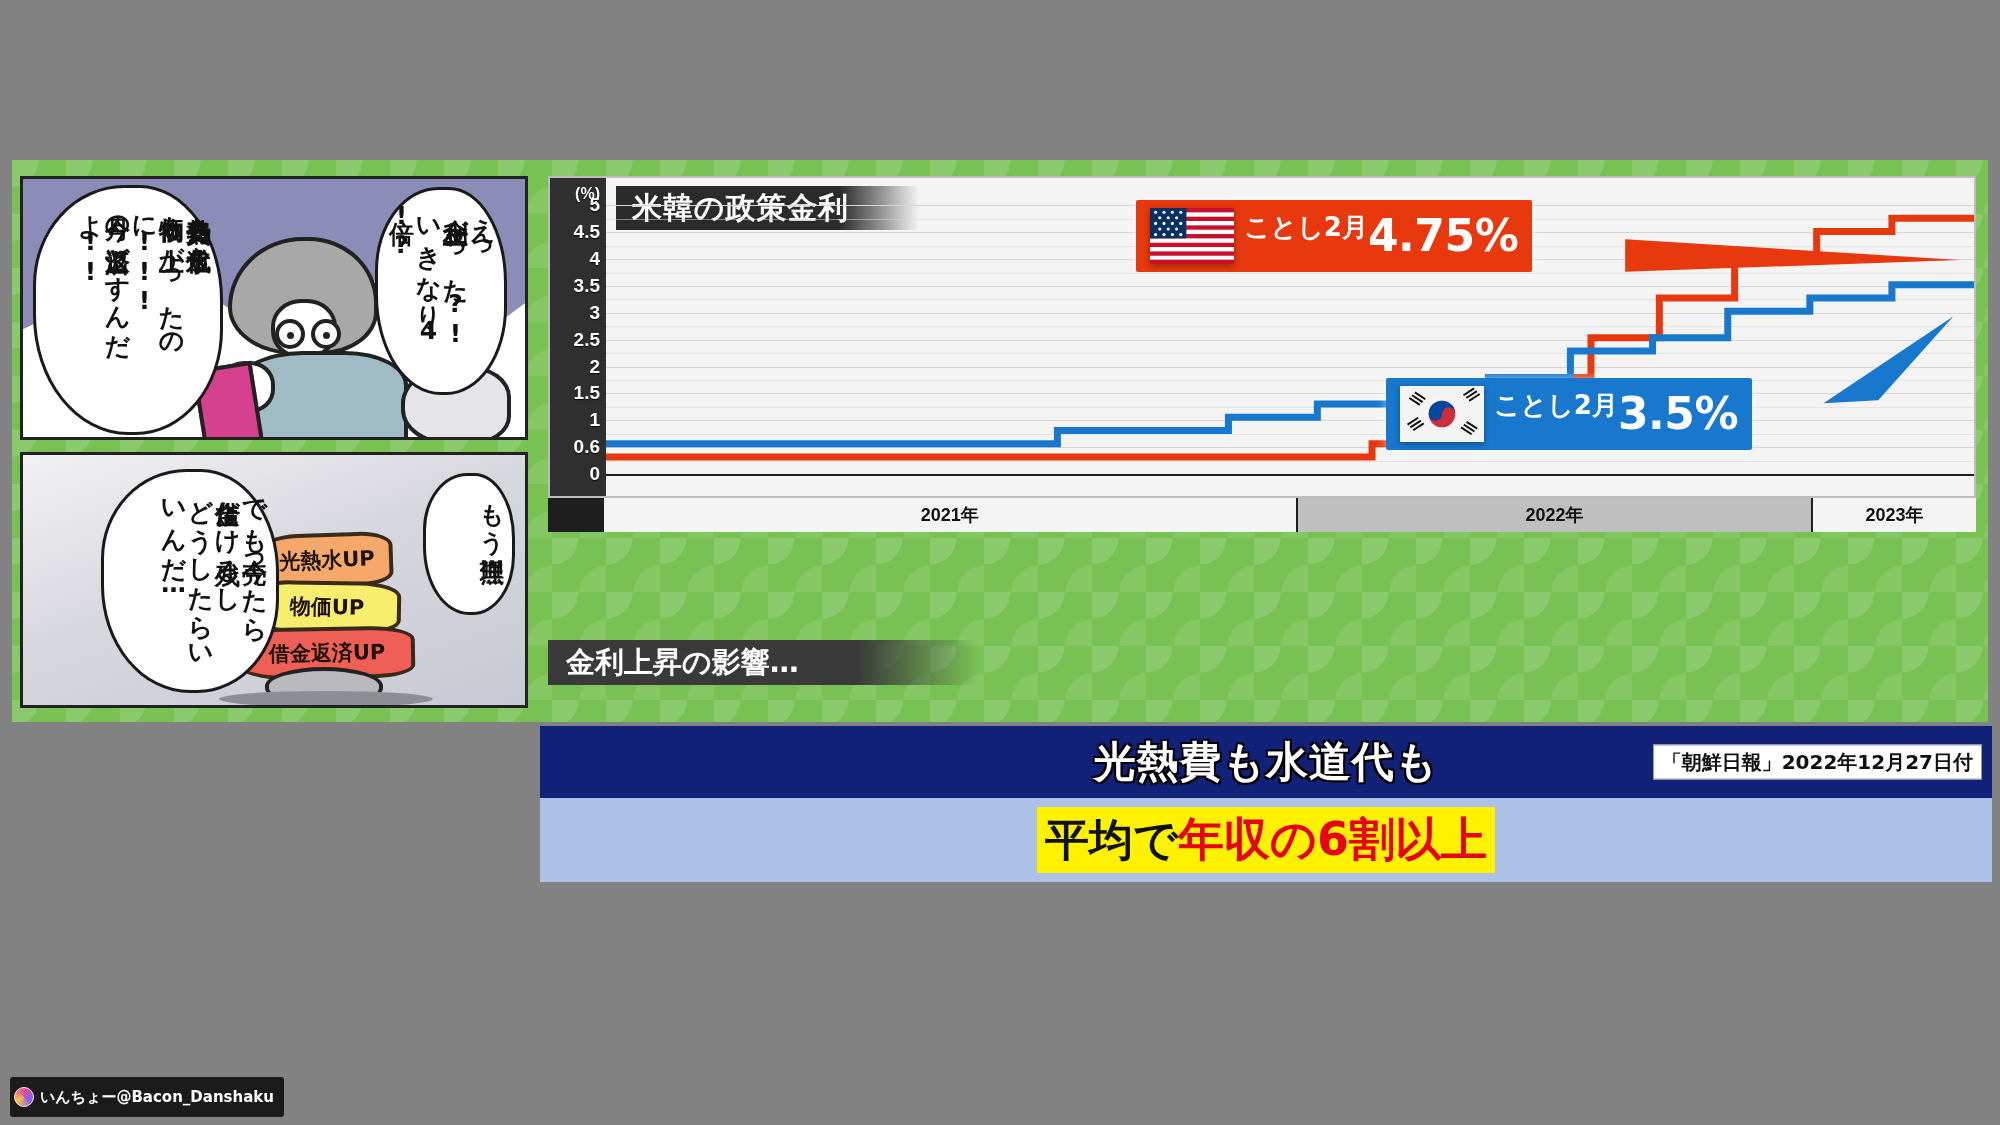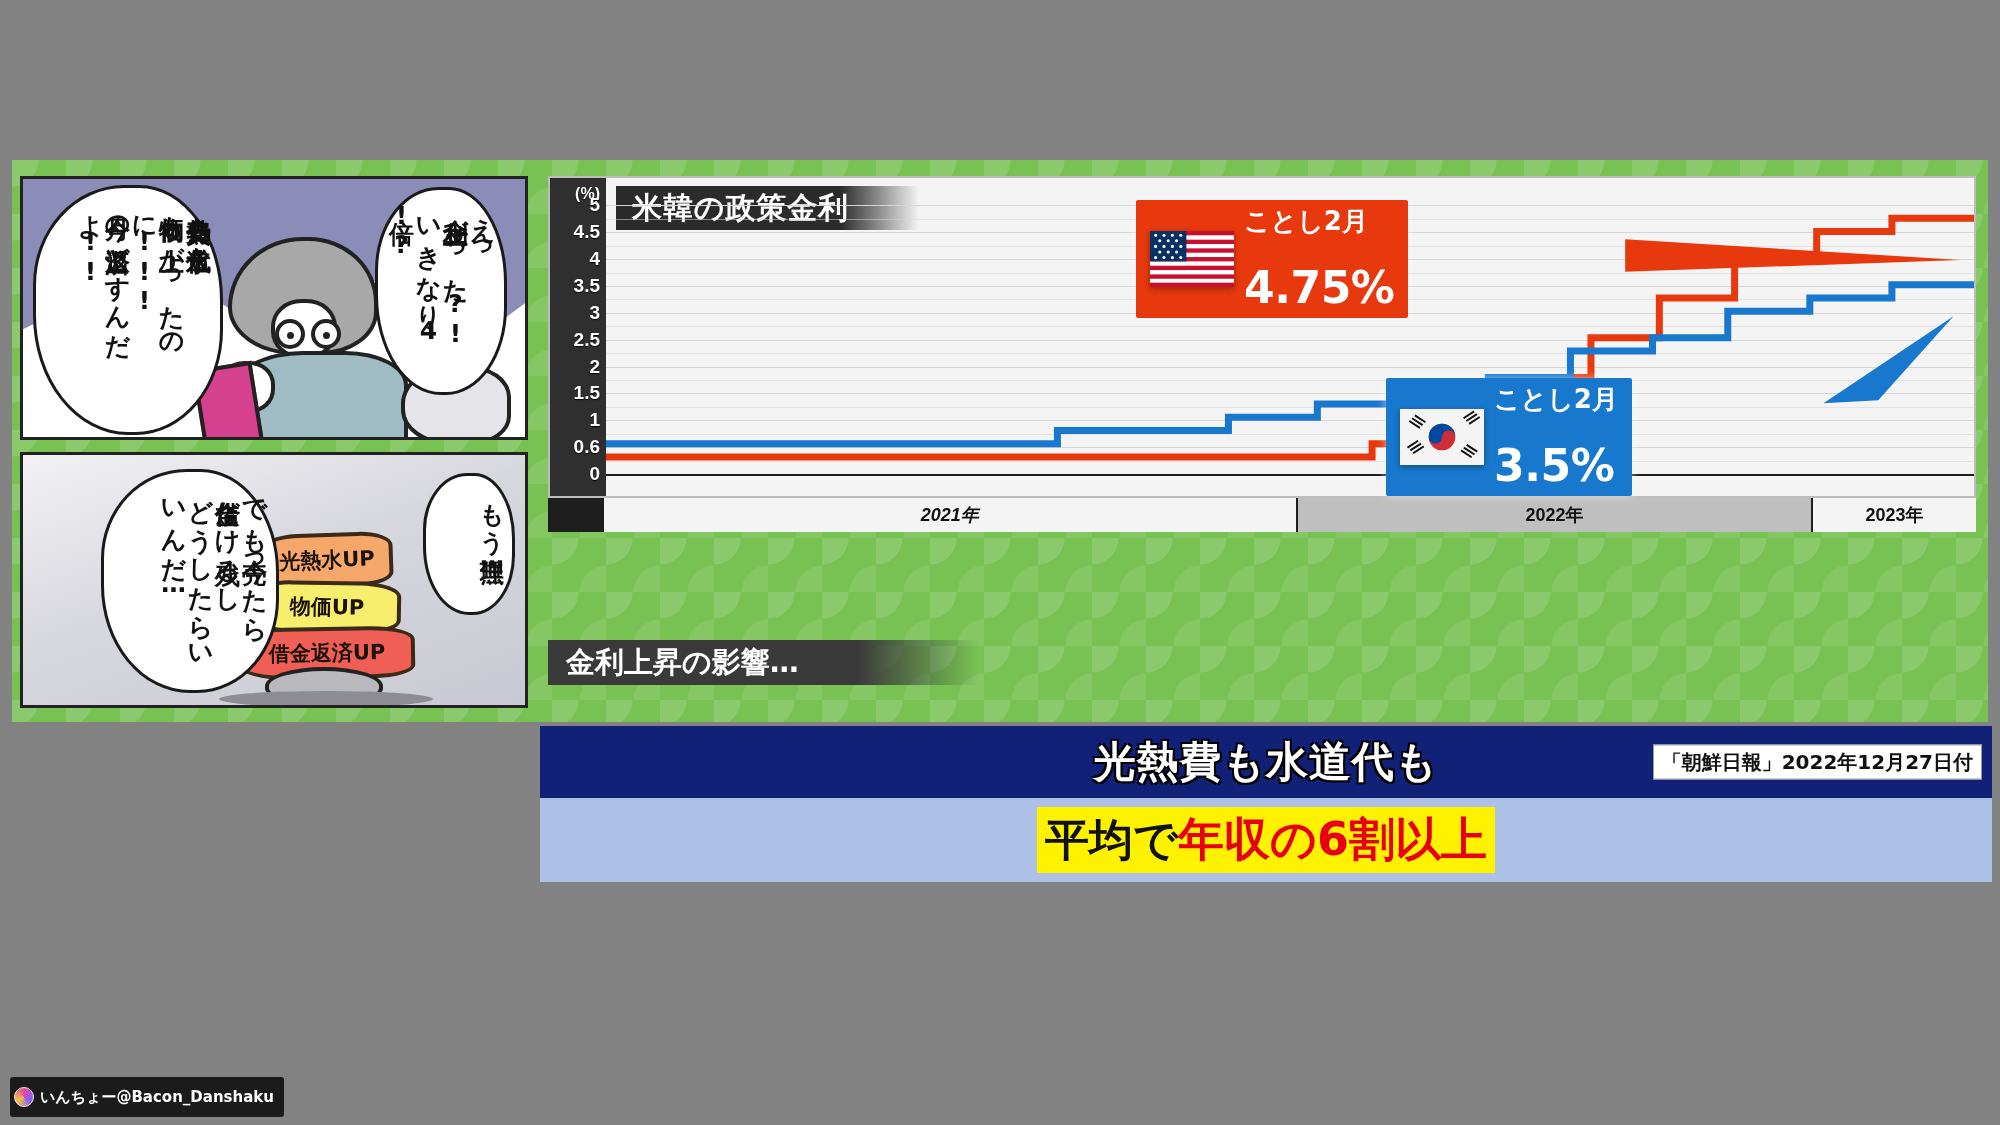--- a/index.html
+++ b/index.html
@@ -86,21 +86,21 @@
            font-family:"Liberation Sans",sans-serif; }
   .xband.b1 { background:#f4f4f4; }
   .xband.b2 { background:#bfbfbf; }
   .xband.b3 { background:#f4f4f4; }
 
   
   .callout { position:absolute; color:#fff; border-radius:2px;
              display:flex; align-items:center; gap:10px; padding:8px 14px;
              font-family:"DejaVu Sans",sans-serif; z-index:6;
              box-shadow:0 0 10px rgba(255,255,255,.55); }
-  .callout .txt { display:flex; flex-direction:column; line-height:1;gap:28px; }
+  .callout .txt { display:flex; line-height:1; }
   .callout .t1 { font-size:26px; font-weight:700; margin-bottom:4px; }
   .callout .t2 { font-size:44px; font-weight:700; letter-spacing:-.01em; }
   #usCallout { left:530px; top:22px; background:#e8380d; }
   #krCallout { left:780px; top:200px; background:#1878cd; }
 
   .flag { width:84px; height:56px; flex:0 0 auto; position:relative; }
   .flag svg { width:100%; height:100%; filter:drop-shadow(0 2px 3px rgba(0,0,0,.35)); }
 
   
   #impactBar {
@@ -336,21 +336,21 @@
         <div class="gl" style="top: 81.1429px;"></div>
         <div class="gl" style="top: 67.7143px; opacity: 0.55;"></div>
         <div class="gl" style="top: 54.2857px;"></div>
         <div class="gl" style="top: 40.8571px; opacity: 0.55;"></div>
         <div class="gl" style="top: 27.4286px;"></div>
       </div>
   </div>
 
   <div id="xaxis">
     <div class="pad"></div>
-  <div class="xband b1" style="width: 50.5%; font-style: italic;">
+  <div class="xband b1" style="width: 50.5%;">
         <span>2021年</span>
       </div>
       <div class="xband b2" style="width: 37.5%;">
         <span>2022年</span>
       </div>
       <div class="xband b3" style="width: 12%;">
         <span>2023年</span>
       </div>
     </div>
 

